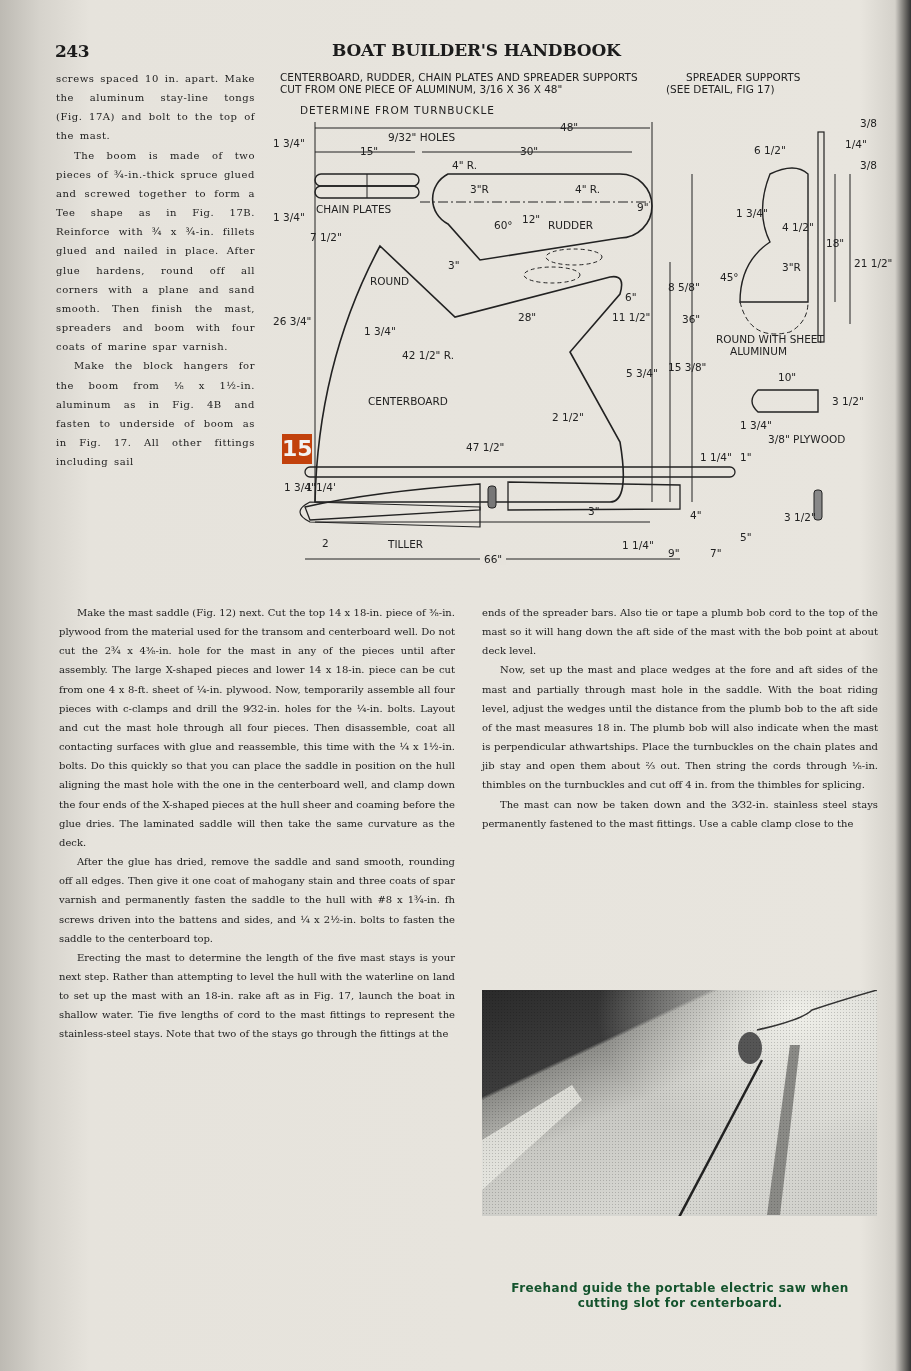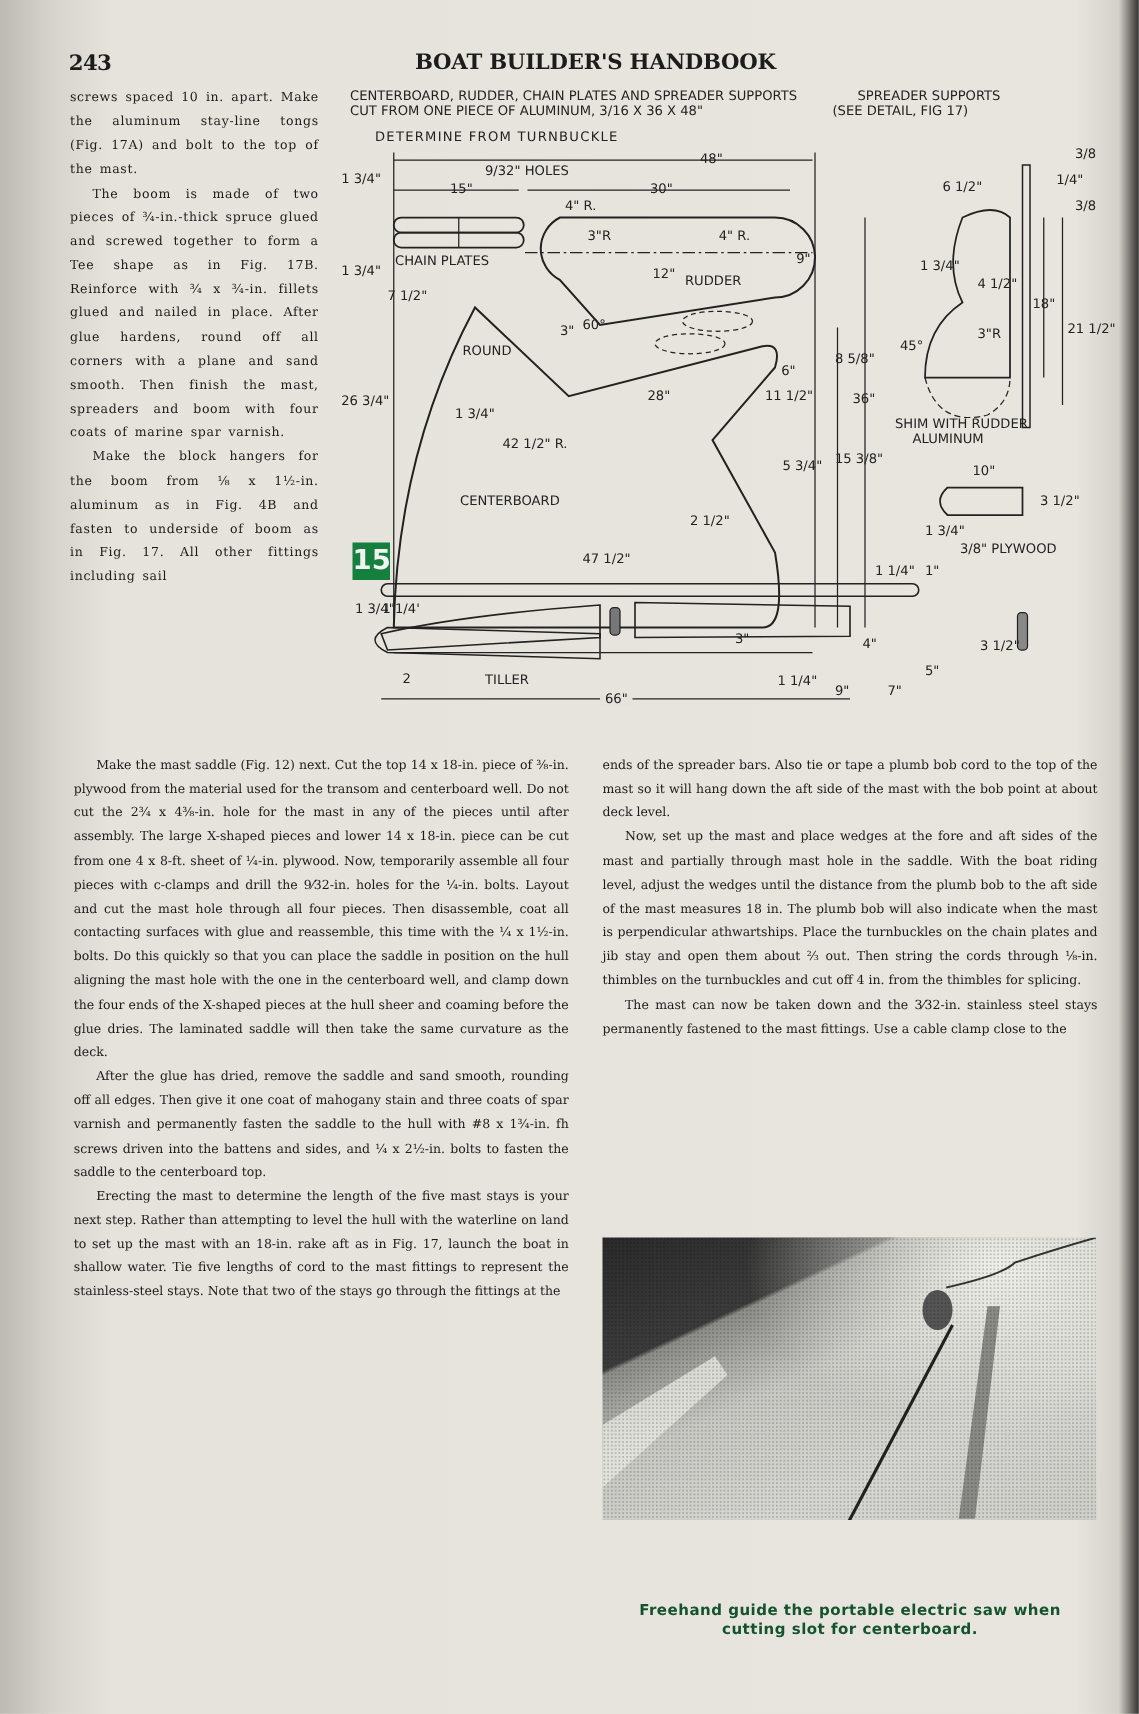--- a/index.html
+++ b/index.html
@@ -14,21 +14,21 @@
     .hdr-title { position: absolute; left: 332px; top: 40px; font: bold 17px "DejaVu Serif", serif; letter-spacing: -0.2px; }
     .col { position: absolute; font-size: 10px; line-height: 19.15px; text-align: justify; }
     .col p { margin: 0; }
     .col p.ind { text-indent: 18px; }
     .narrow { left: 56px; top: 69px; width: 199px; letter-spacing: 0.55px; word-spacing: 2px; }
     .wideL { left: 59px; top: 603px; width: 396px; }
     .wideR { left: 482px; top: 603px; width: 396px; }
     .figure15 { position: absolute; left: 270px; top: 62px; width: 620px; height: 520px; }
     .figure15 svg { position: absolute; left: 0; top: 0; }
     .dlabel { position: absolute; font-family: "DejaVu Sans", "Liberation Sans", sans-serif; font-size: 10.5px; color: #222; white-space: nowrap; line-height: 11px; }
-    .figbadge { position: absolute; background: #15803d; color: #f2f2f2; font: bold 22px "DejaVu Sans", sans-serif; text-align: center; line-height: 30px; }
+    .figbadge { position: absolute; background: #c2410c; color: #f2f2f2; font: bold 22px "DejaVu Sans", sans-serif; text-align: center; line-height: 30px; }
     .photo { position: absolute; left: 482px; top: 990px; width: 395px; height: 226px; overflow: hidden;
       background:
         radial-gradient(ellipse at 80% 10%, #f0f0ea 0%, rgba(240,240,234,0) 45%),
         linear-gradient(155deg, #2a2a2a 0%, #3c3c3c 26%, #8c8c88 27%, #c9c9c4 45%, #d7d7d2 70%, #cfcfca 100%);
     }
     .photo .grain { position: absolute; inset: 0;
       background-image: radial-gradient(#000 0.6px, transparent 0.8px);
       background-size: 3px 3px; opacity: 0.18; }
     .caption { position: absolute; left: 490px; top: 1281px; width: 380px; text-align: center;
       font: bold 12px "DejaVu Sans", "Liberation Sans", sans-serif; line-height: 15px; letter-spacing: 0.4px; color: #14532d; }
@@ -101,21 +101,21 @@
   <div class="dlabel" style="left:250px;top:84px;">30"</div>
   <div class="dlabel" style="left:90px;top:84px;">15"</div>
   <div class="dlabel" style="left:118px;top:70px;">9/32" HOLES</div>
   <div class="dlabel" style="left:3px;top:76px;">1 3/4"</div>
   <div class="dlabel" style="left:46px;top:142px;">CHAIN PLATES</div>
   <div class="dlabel" style="left:3px;top:150px;">1 3/4"</div>
   <div class="dlabel" style="left:182px;top:98px;">4" R.</div>
   <div class="dlabel" style="left:200px;top:122px;">3"R</div>
   <div class="dlabel" style="left:305px;top:122px;">4" R.</div>
   <div class="dlabel" style="left:367px;top:140px;">9"</div>
-  <div class="dlabel" style="left:196px;top:158px;margin-top:35px;">60°</div>
+  <div class="dlabel" style="left:224px;top:158px;">60°</div>
   <div class="dlabel" style="left:252px;top:152px;">12"</div>
   <div class="dlabel" style="left:278px;top:158px;">RUDDER</div>
   <div class="dlabel" style="left:40px;top:170px;">7 1/2"</div>
   <div class="dlabel" style="left:178px;top:198px;">3"</div>
   <div class="dlabel" style="left:100px;top:214px;">ROUND</div>
   <div class="dlabel" style="left:3px;top:254px;">26 3/4"</div>
   <div class="dlabel" style="left:248px;top:250px;">28"</div>
   <div class="dlabel" style="left:342px;top:250px;">11 1/2"</div>
   <div class="dlabel" style="left:355px;top:230px;">6"</div>
   <div class="dlabel" style="left:398px;top:220px;">8 5/8"</div>
@@ -131,21 +131,21 @@
   <div class="dlabel" style="left:484px;top:83px;">6 1/2"</div>
   <div class="dlabel" style="left:590px;top:56px;">3/8</div>
   <div class="dlabel" style="left:575px;top:77px;">1/4"</div>
   <div class="dlabel" style="left:590px;top:98px;">3/8</div>
   <div class="dlabel" style="left:466px;top:146px;">1 3/4"</div>
   <div class="dlabel" style="left:512px;top:160px;">4 1/2"</div>
   <div class="dlabel" style="left:556px;top:176px;">18"</div>
   <div class="dlabel" style="left:584px;top:196px;">21 1/2"</div>
   <div class="dlabel" style="left:512px;top:200px;">3"R</div>
   <div class="dlabel" style="left:450px;top:210px;">45°</div>
-  <div class="dlabel" style="left:446px;top:272px;">SHIM WITH RUDDER</div>
+  <div class="dlabel" style="left:446px;top:272px;">ROUND WITH SHEET</div>
   <div class="dlabel" style="left:460px;top:284px;">ALUMINUM</div>
   <div class="dlabel" style="left:508px;top:310px;">10"</div>
   <div class="dlabel" style="left:562px;top:334px;">3 1/2"</div>
   <div class="dlabel" style="left:470px;top:358px;">1 3/4"</div>
   <div class="dlabel" style="left:498px;top:372px;">3/8" PLYWOOD</div>
   <div class="dlabel" style="left:430px;top:390px;">1 1/4"</div>
   <div class="dlabel" style="left:470px;top:390px;">1"</div>
 
   <div class="dlabel" style="left:14px;top:420px;">1 3/4"</div>
   <div class="dlabel" style="left:36px;top:420px;">1 1/4'</div>

